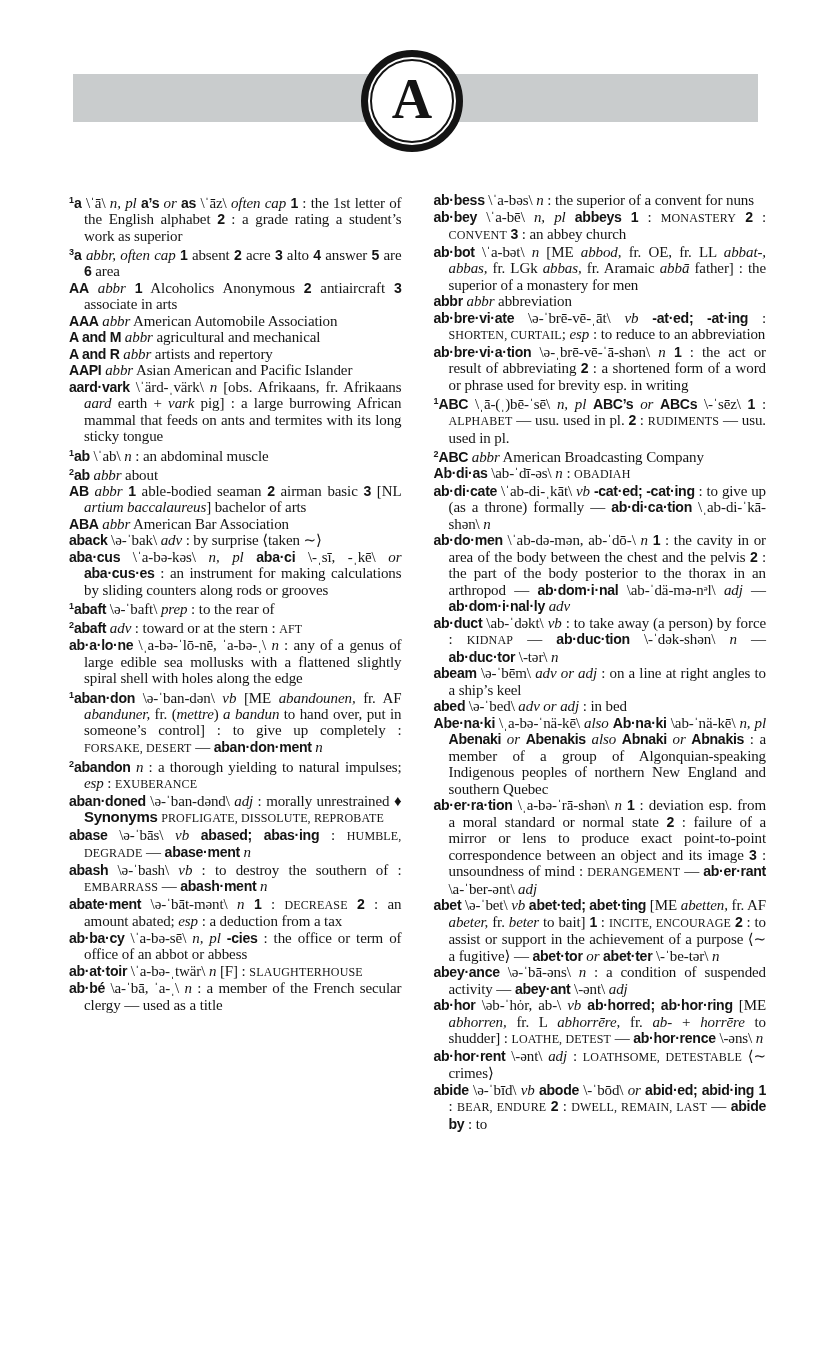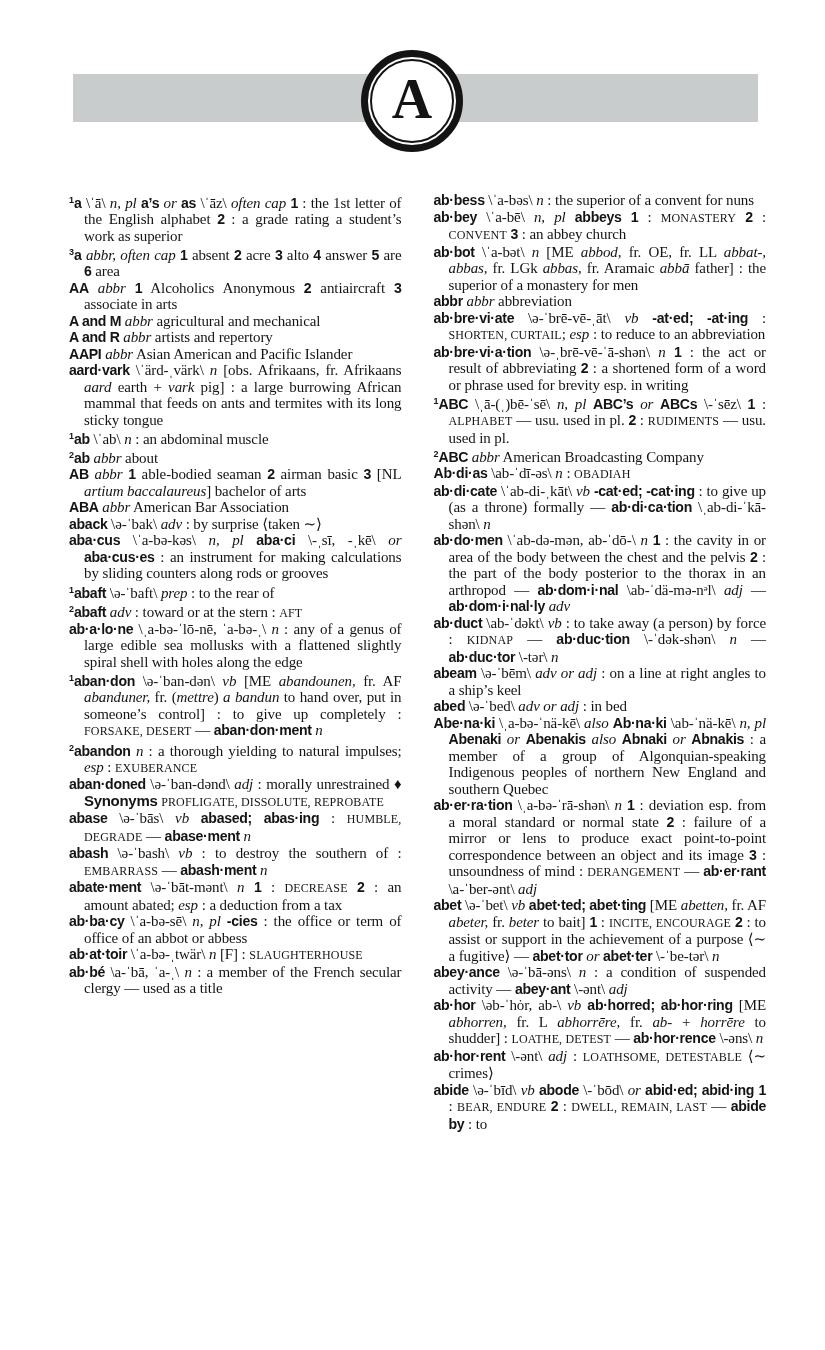--- a/index.html
+++ b/index.html
@@ -90,20 +90,21 @@
   <div class="medallion">
     <div class="medallion-inner">
       <span class="medallion-letter">A</span>
     </div>
   </div>
   <div class="columns">
     <div class="col">
         <p class="entry"><span class="sup">1</span><span class="hw">a</span><span> \ˈā\ </span><span class="i">n, pl</span><span> </span><span class="b">a’s</span><span> </span><span class="i">or</span><span> </span><span class="b">as</span><span> \ˈāz\ </span><span class="i">often cap</span><span> </span><span class="b">1</span><span> : the 1st letter of the English alphabet </span><span class="b">2</span><span> : a grade rating a student’s work as superior</span></p>
         <p class="entry"><span class="sup">3</span><span class="hw">a</span><span> </span><span class="i">abbr, often cap</span><span> </span><span class="b">1</span><span> absent </span><span class="b">2</span><span> acre </span><span class="b">3</span><span> alto </span><span class="b">4</span><span> answer </span><span class="b">5</span><span> are </span><span class="b">6</span><span> area</span></p>
         <p class="entry"><span class="hw">AA</span><span> </span><span class="i">abbr</span><span> </span><span class="b">1</span><span> Alcoholics Anonymous </span><span class="b">2</span><span> antiaircraft </span><span class="b">3</span><span> associate in arts</span></p>
+        <p class="entry"><span class="hw">AAA</span><span> </span><span class="i">abbr</span><span> American Automobile Association</span></p>
         <p class="entry"><span class="hw">A and M</span><span> </span><span class="i">abbr</span><span> agricultural and mechanical</span></p>
         <p class="entry"><span class="hw">A and R</span><span> </span><span class="i">abbr</span><span> artists and repertory</span></p>
         <p class="entry"><span class="hw">AAPI</span><span> </span><span class="i">abbr</span><span> Asian American and Pacific Islander</span></p>
         <p class="entry"><span class="hw">aard·vark</span><span> \ˈärd-ˌvärk\ </span><span class="i">n</span><span> [obs. Afrikaans, fr. Afrikaans </span><span class="i">aard</span><span> earth + </span><span class="i">vark</span><span> pig] : a large burrowing African mammal that feeds on ants and termites with its long sticky tongue</span></p>
         <p class="entry"><span class="sup">1</span><span class="hw">ab</span><span> \ˈab\ </span><span class="i">n</span><span> : an abdominal muscle</span></p>
         <p class="entry"><span class="sup">2</span><span class="hw">ab</span><span> </span><span class="i">abbr</span><span> about</span></p>
         <p class="entry"><span class="hw">AB</span><span> </span><span class="i">abbr</span><span> </span><span class="b">1</span><span> able-bodied seaman </span><span class="b">2</span><span> airman basic </span><span class="b">3</span><span> [NL </span><span class="i">artium baccalaureus</span><span>] bachelor of arts</span></p>
         <p class="entry"><span class="hw">ABA</span><span> </span><span class="i">abbr</span><span> American Bar Association</span></p>
         <p class="entry"><span class="hw">aback</span><span> \ə-ˈbak\ </span><span class="i">adv</span><span> : by surprise ⟨taken ∼⟩</span></p>
         <p class="entry"><span class="hw">aba·cus</span><span> \ˈa-bə-kəs\ </span><span class="i">n, pl</span><span> </span><span class="b">aba·ci</span><span> \-ˌsī, -ˌkē\ </span><span class="i">or</span><span> </span><span class="b">aba·cus·es</span><span> : an instrument for making calculations by sliding counters along rods or grooves</span></p>

